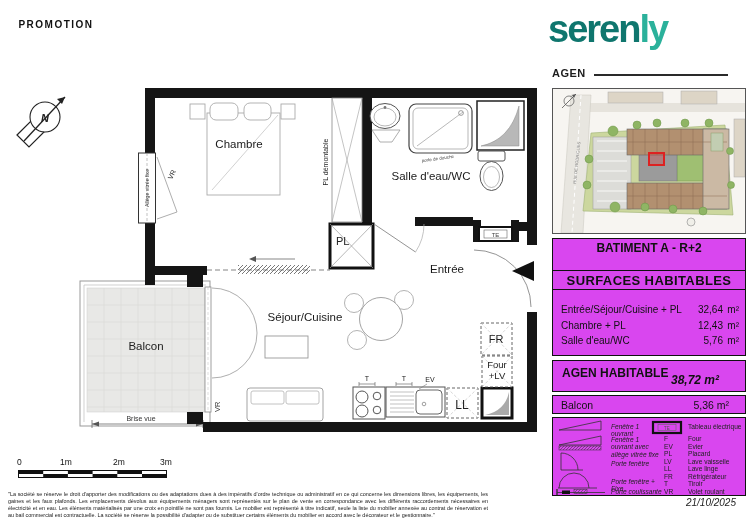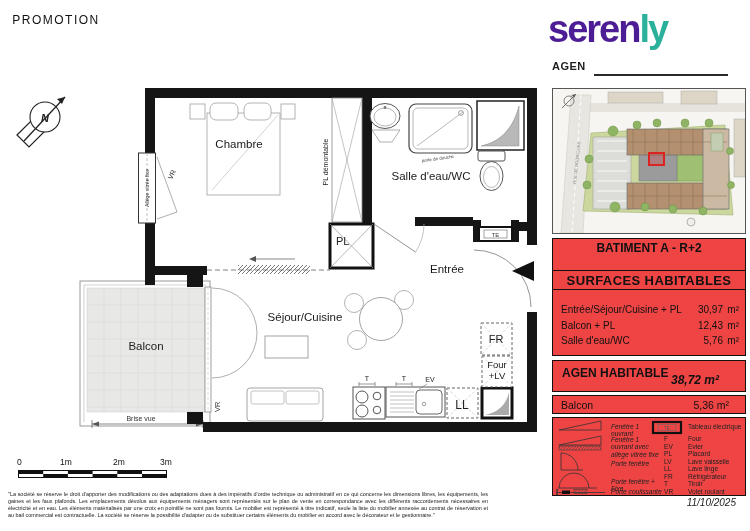--- a/index.html
+++ b/index.html
@@ -3,27 +3,27 @@
 <meta charset="utf-8">
 <style>
   html,body{margin:0;padding:0;background:#ffffff;}
   body{width:750px;height:531px;position:relative;font-family:"Liberation Sans",sans-serif;color:#111;overflow:hidden;}
   .abs{position:absolute;}
   
   .lp-wrap{left:10px;top:10px;width:92px;text-align:center;}
   .lp-circle{width:45px;height:45px;border-radius:50%;background:#111;color:#fff;margin:0 auto;
              display:flex;align-items:center;justify-content:center;font-weight:bold;font-size:22px;
              letter-spacing:-1px;font-family:"DejaVu Serif",serif;}
-  .lp-promotion{margin-top:3px;font-size:12px;font-weight:normal;letter-spacing:1.5px;}
+  .lp-promotion{margin-top:9px;font-size:10px;font-weight:bold;letter-spacing:1.5px;}
   .serenly{left:548px;top:10px;font-size:38px;font-weight:bold;letter-spacing:-2px;line-height:1;}
   .serenly .accent{}
-  .agen{left:552px;top:60px;font-size:11px;font-weight:bold;letter-spacing:.5px;color:#1d1d1d;}
+  .agen{left:552px;top:67px;font-size:11px;font-weight:bold;letter-spacing:.5px;color:#1d1d1d;}
   .agen-line{left:594px;top:74px;width:134px;height:2px;background:#2a2a2a;}
   
-  .panel-box{left:552px;width:194px;background:#ef4444;border:1.5px solid #111;box-sizing:border-box;}
+  .panel-box{left:552px;width:194px;background:#d946ef;border:1.5px solid #111;box-sizing:border-box;}
   .map-box{top:88px;height:146px;border:1px solid #555;}
   .bat-box{top:238px;height:33px;text-align:center;font-weight:bold;font-size:12px;line-height:15px;padding-top:2px;}
   .surf-box{top:270px;height:20px;text-align:center;font-weight:bold;font-size:13px;letter-spacing:.4px;line-height:19px;}
   .rooms-box{top:289px;height:67px;font-size:10px;padding:14px 6px 0 8px;}
   .room-row{display:flex;margin-bottom:4.5px;justify-content:flex-end;}
   .room-row .lab{flex:1;}
   .room-row .val{width:34px;text-align:right;}
   .room-row .unit{width:16px;text-align:right;}
   .total-box{top:360px;height:32px;font-size:12px;font-weight:bold;}
   .total-box .lab{position:absolute;left:9px;top:5px;}
@@ -50,21 +50,21 @@
 </div>
 
 <svg class="abs" style="left:12px;top:90px" width="62" height="62" viewBox="0 0 62 62">
   <polygon points="5,45 20,30 32,42 17,57" fill="#fff" stroke="#222" stroke-width="1.2"></polygon>
   <circle cx="33" cy="27" r="15" fill="#fff" stroke="#222" stroke-width="1.1"></circle>
   <line x1="12" y1="51" x2="53" y2="7" stroke="#222" stroke-width="1.3"></line>
   <polygon points="53,7 45,9 50,14" fill="#222"></polygon>
   <text x="29" y="32" font-size="11" font-style="italic" font-weight="bold" fill="#222">N</text>
 </svg>
 
-<div class="abs serenly"><span style="color:#4c1d95">seren</span><span class="accent" style="color:#2bb19b">ly</span></div>
+<div class="abs serenly"><span style="color:#0f766e">seren</span><span class="accent" style="color:#2bb19b">ly</span></div>
 <div class="abs agen">AGEN</div>
 <div class="abs agen-line"></div>
 
 <svg class="abs" style="left:55px;top:82px" width="490" height="385" viewBox="55 82 490 385">
   <defs>
     <pattern id="hatch" patternUnits="userSpaceOnUse" width="4" height="4">
       <path d="M0,4 L4,0" stroke="#555" stroke-width="0.8"></path>
     </pattern>
   </defs>
 
@@ -351,25 +351,25 @@
 </div>
 
 <div class="abs panel-box bat-box">
   <div>BATIMENT A - R+2</div>
 </div>
 <div class="abs panel-box surf-box">SURFACES HABITABLES</div>
 
 <div class="abs panel-box rooms-box">
   <div class="room-row">
     <span class="lab">Entrée/Séjour/Cuisine + PL</span>
-    <span class="val">30,97</span>
+    <span class="val">32,64</span>
     <span class="unit">m²</span>
   </div>
   <div class="room-row">
-    <span class="lab">Balcon + PL</span>
+    <span class="lab">Chambre + PL</span>
     <span class="val">12,43</span>
     <span class="unit">m²</span>
   </div>
   <div class="room-row">
     <span class="lab">Salle d'eau/WC</span>
     <span class="val">5,76</span>
     <span class="unit">m²</span>
   </div>
 </div>
 
@@ -451,13 +451,13 @@
     <rect x="0.5" y="0.5" width="24.7" height="3.5" fill="#111"></rect>
     <rect x="49.9" y="0.5" width="24.7" height="3.5" fill="#111"></rect>
     <rect x="99.3" y="0.5" width="24.7" height="3.5" fill="#111"></rect>
     <rect x="25.2" y="4" width="24.7" height="3.5" fill="#111"></rect>
     <rect x="74.6" y="4" width="24.7" height="3.5" fill="#111"></rect>
     <rect x="124" y="4" width="24.5" height="3.5" fill="#111"></rect>
   </svg>
 </div>
 
 <div class="abs disclaimer">"La société se réserve le droit d'apporter des modifications ou des adaptations dues à des impératifs d'ordre technique ou administratif en ce qui concerne les dimensions libres, les équipements, les gaines et les faux plafonds. Les emplacements dévolus aux équipements ménagers sont représentés sur le plan de vente en correspondance avec les différents raccordements nécessaires en électricité et en eau. Les éléments matérialisés par une croix en pointillé ne sont pas fournis. Le mobilier est représenté à titre indicatif, seule la liste du mobilier annexée au contrat de réservation et au bail commercial est contractuelle. La société se réserve la possibilité d'adapter ou de substituer certains éléments du mobilier en accord avec le décorateur et le gestionnaire."</div>
-<div class="abs date">11/10/2025</div>
+<div class="abs date">21/10/2025</div>
 
 </body></html>

